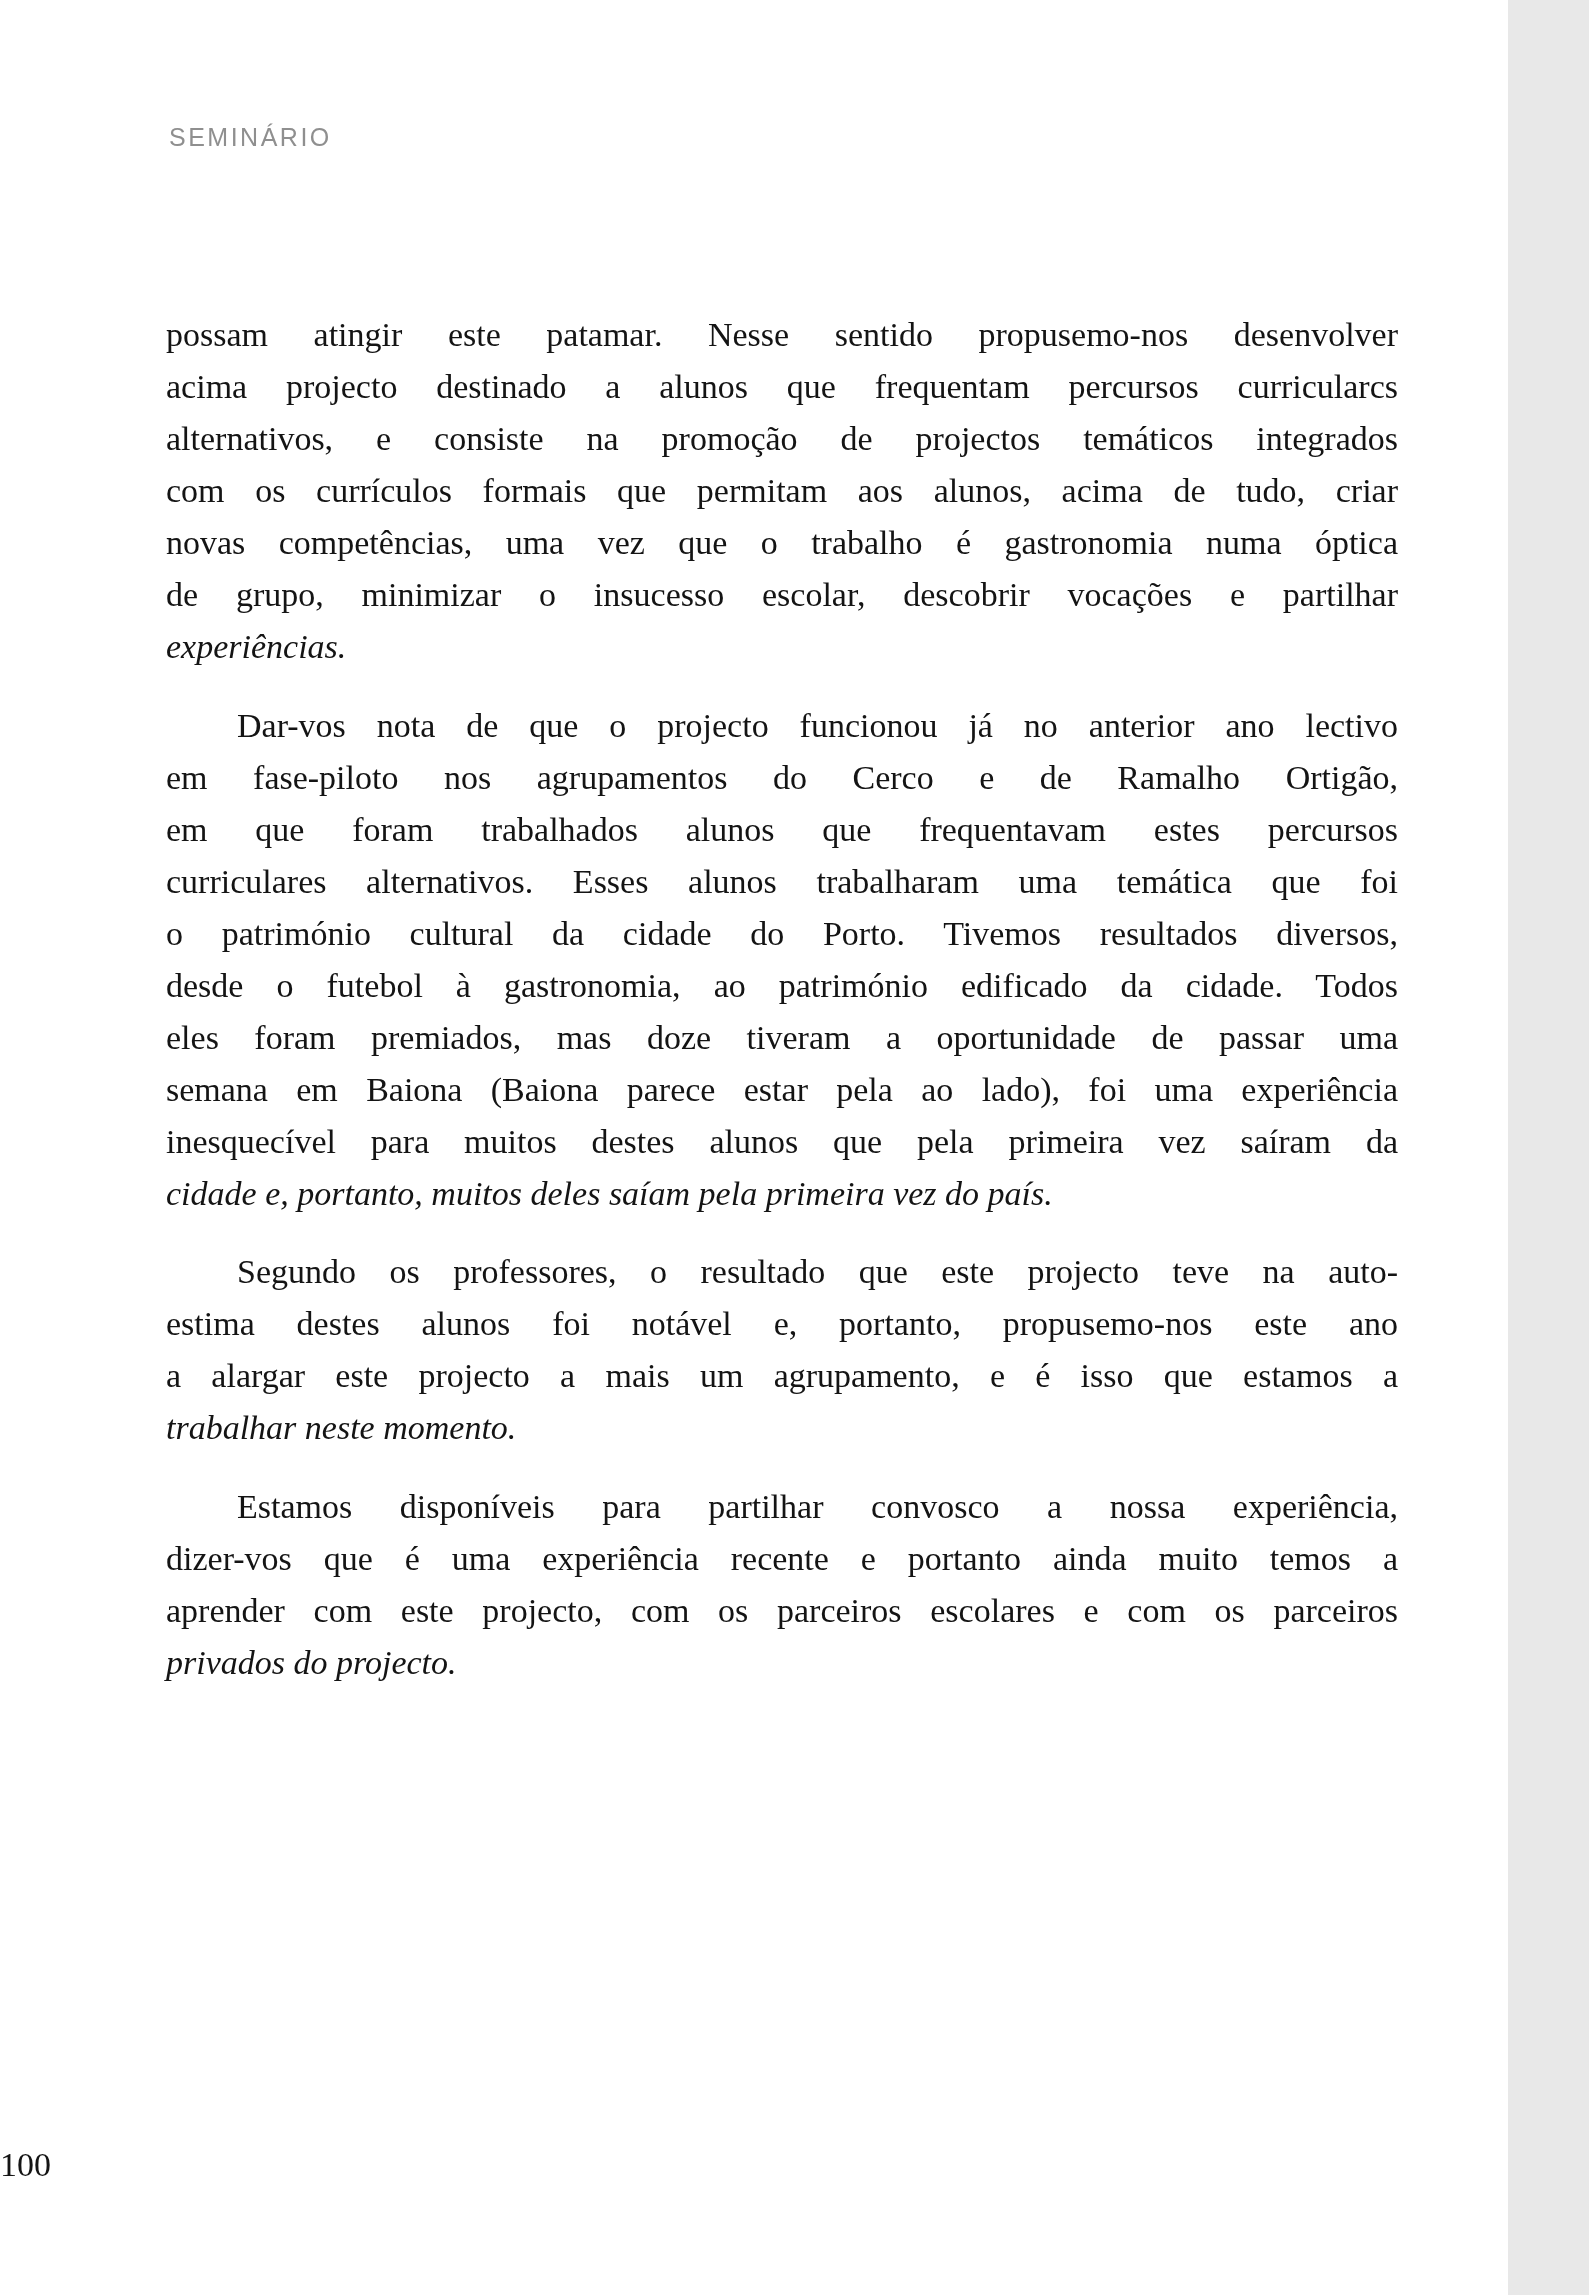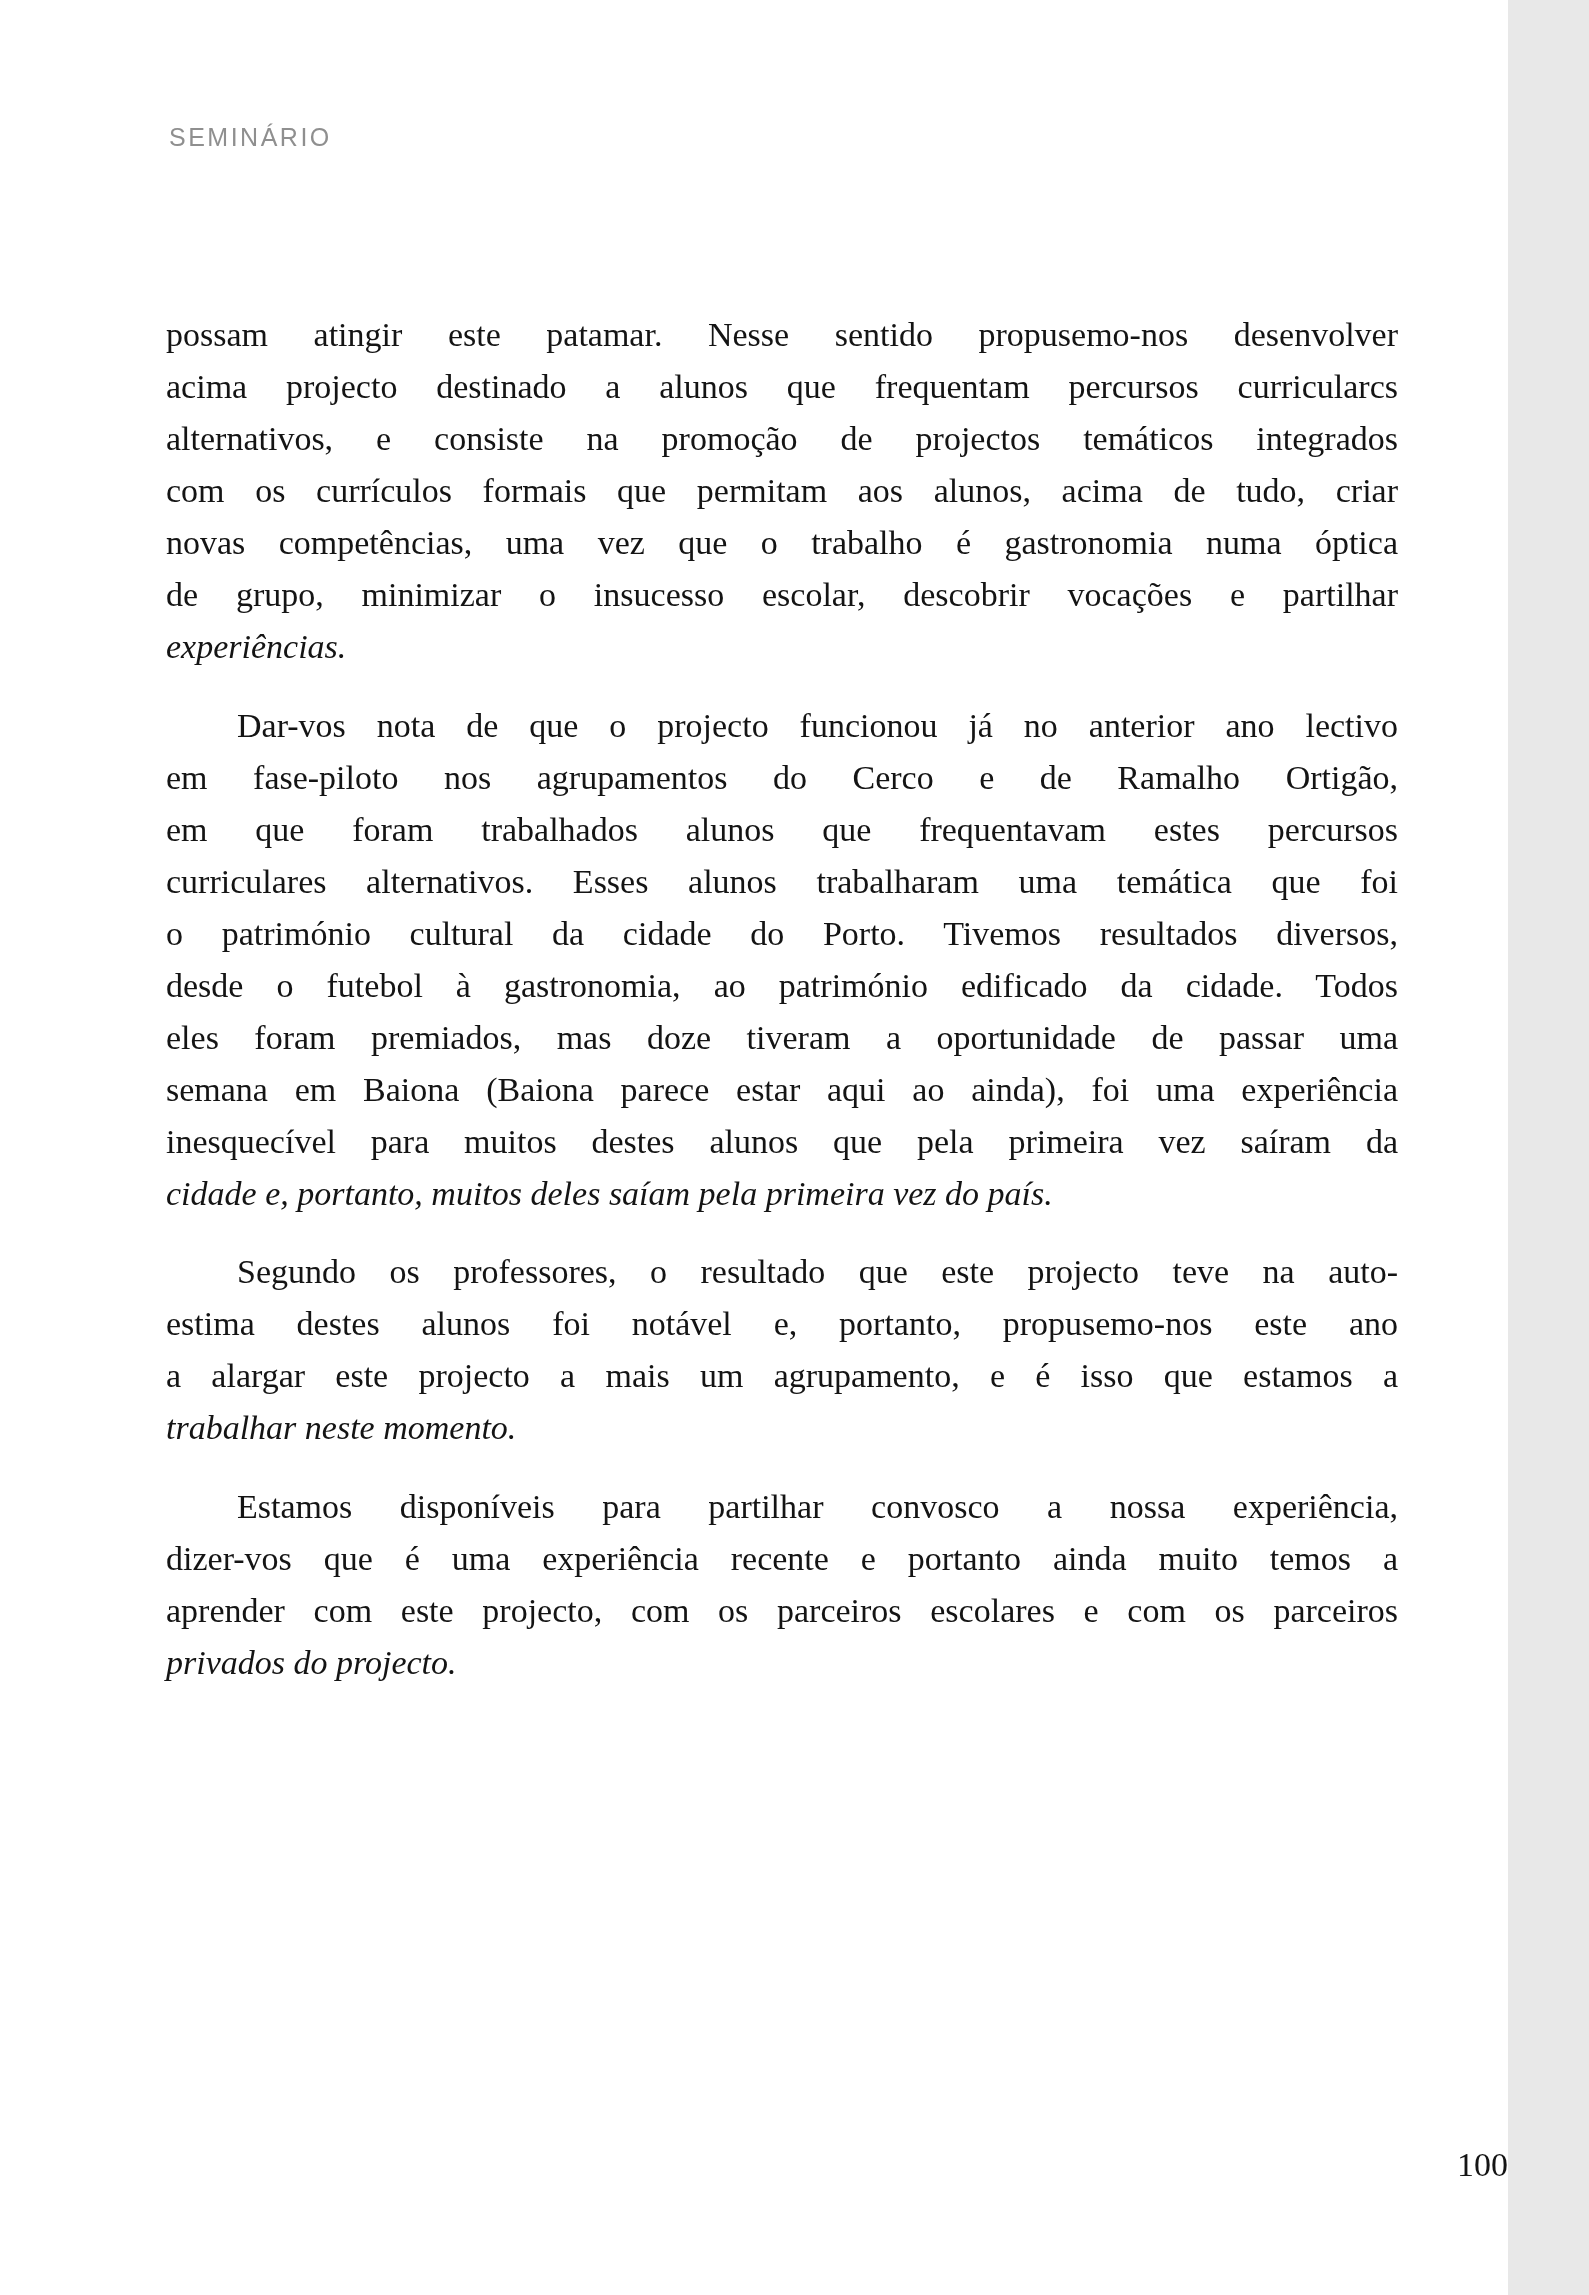--- a/index.html
+++ b/index.html
@@ -36,21 +36,21 @@
     text-align-last: justify;
     white-space: normal;
   }
   .line.line-last { text-align-last: left; font-style: italic; }
   .line.line-indent { text-indent: 71px; }
   .page-number {
     position: absolute;
     left: 0;
     top: 2146px;
     width: 100%;
-    text-align: right;
+    text-align: left;
     font-size: 34px;
     color: #141414;
   }
 </style>
 </head>
 <body>
 
 <div class="page">
 
   <div class="running-header">SEMINÁRIO</div>
@@ -68,21 +68,21 @@
     </div>
 
     <div class="para">
       <div class="line line-indent">Dar-vos nota de que o projecto funcionou já no anterior ano lectivo</div>
       <div class="line">em fase-piloto nos agrupamentos do Cerco e de Ramalho Ortigão,</div>
       <div class="line">em que foram trabalhados alunos que frequentavam estes percursos</div>
       <div class="line">curriculares alternativos. Esses alunos trabalharam uma temática que foi</div>
       <div class="line">o património cultural da cidade do Porto. Tivemos resultados diversos,</div>
       <div class="line">desde o futebol à gastronomia, ao património edificado da cidade. Todos</div>
       <div class="line">eles foram premiados, mas doze tiveram a oportunidade de passar uma</div>
-      <div class="line">semana em Baiona (Baiona parece estar aqui ao ainda), foi uma experiência</div>
+      <div class="line">semana em Baiona (Baiona parece estar pela ao lado), foi uma experiência</div>
       <div class="line">inesquecível para muitos destes alunos que pela primeira vez saíram da</div>
       <div class="line line-last">cidade e, portanto, muitos deles saíam pela primeira vez do país.</div>
     </div>
 
     <div class="para">
       <div class="line line-indent">Segundo os professores, o resultado que este projecto teve na auto-</div>
       <div class="line">estima destes alunos foi notável e, portanto, propusemo-nos este ano</div>
       <div class="line">a alargar este projecto a mais um agrupamento, e é isso que estamos a</div>
       <div class="line line-last">trabalhar neste momento.</div>
     </div>

